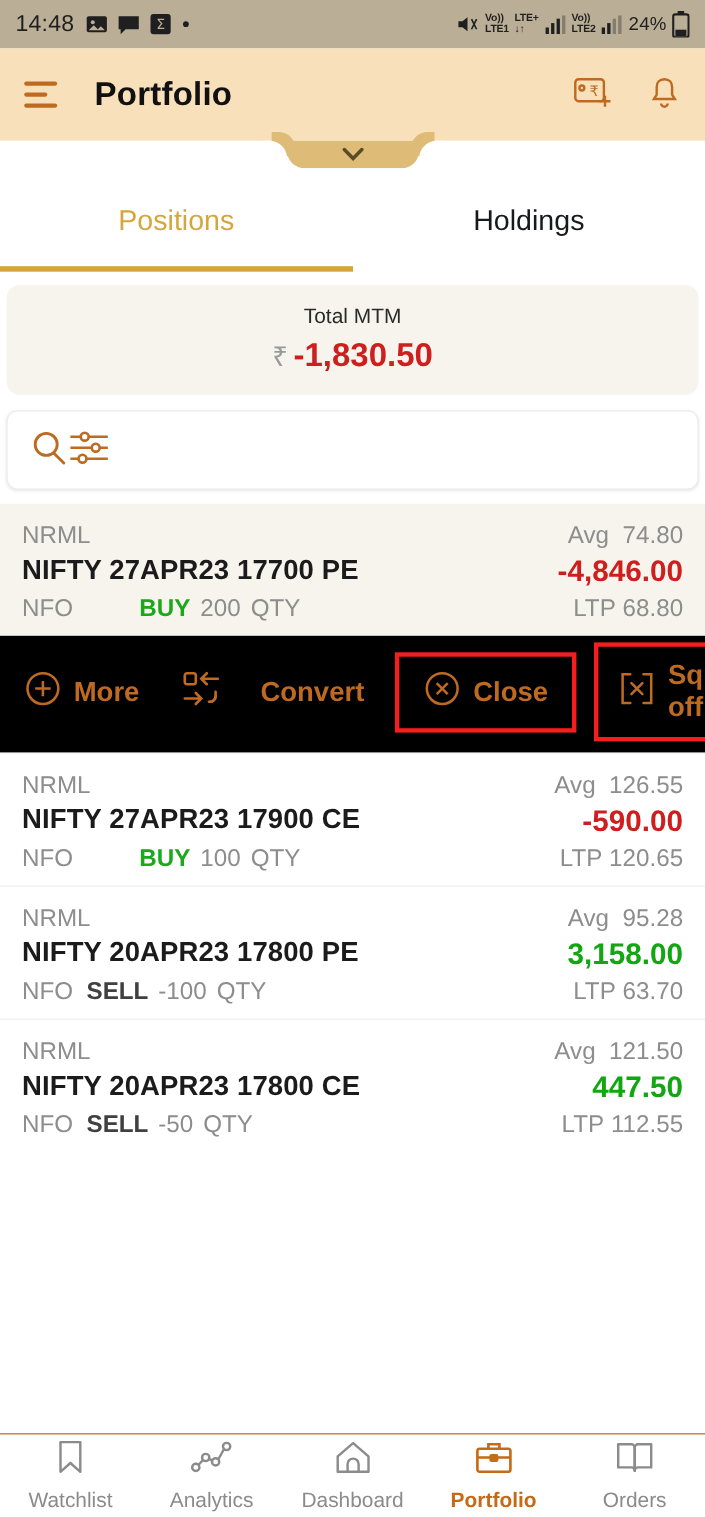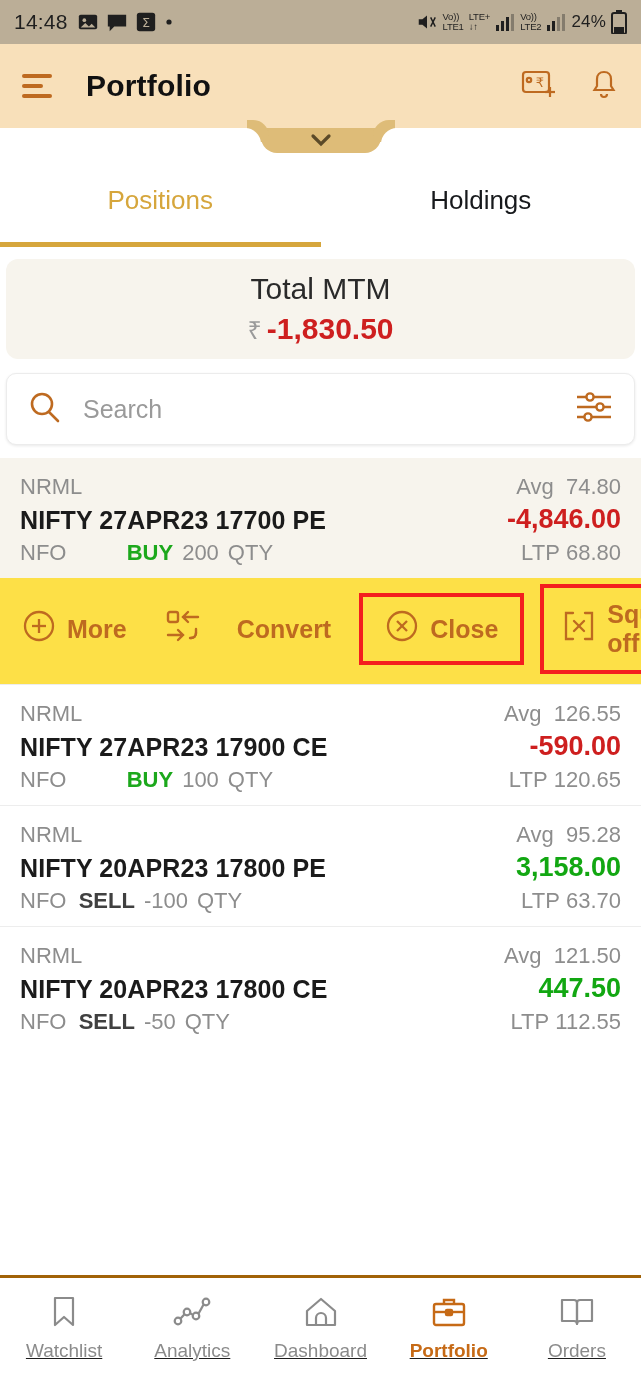--- a/index.html
+++ b/index.html
@@ -15,21 +15,21 @@
   
   .statusbar{
     height:44px; background:#BBAE97; display:flex; align-items:center;
     padding:0 14px; color:#1f1f1f;
   }
   .sb-time{ font-size:21px; letter-spacing:.2px; margin-right:9px; }
   .sb-icons-left{ display:flex; align-items:center; gap:7px; }
   .sb-ic{ display:inline-flex; align-items:center; justify-content:center; }
   .sb-right{ margin-left:auto; display:flex; align-items:center; gap:5px; }
   .sb-net{ display:flex; flex-direction:column; justify-content:center; line-height:1.02; }
-  .sb-net span{ font-size:9.5px; font-weight:normal; letter-spacing:-.2px; }
+  .sb-net span{ font-size:9.5px; font-weight:bold; letter-spacing:-.2px; }
   .sb-batt{ font-size:17px; letter-spacing:.2px; }
 
   
   .appbar{
     height:84px; background:#F8E0BA; display:flex; align-items:center;
     padding:0 22px; position:relative;
   }
   .hamburger{ width:34px; cursor:pointer; }
   .hamburger div{ height:4px; border-radius:2px; background:#BE6A20; margin:6px 0; }
   .hamburger div:nth-child(1){ width:30px; }
@@ -60,73 +60,73 @@
   .tab.active{ color:#D6A63C; }
   .tab.inactive{ color:#17191c; }
   .tab-underline{ position:absolute; bottom:0; left:0; width:50%; height:5px; background:#D6A63C; }
 
   
   .mtm-card{
     margin:12px 6px 0 6px; background:#F7F4ED; border-radius:12px;
     height:100px; display:flex; align-items:center;
   }
   .mtm-col{ flex:1; text-align:center; }
-  .mtm-label{ font-size:30px; color:#2a2a2a; margin-bottom:6px; }
+  .mtm-label{ font-size:19px; color:#2a2a2a; margin-bottom:6px; }
   .mtm-value{ font-size:30px; font-weight:bold; }
   .rupee{ color:#9a9a9a; font-weight:normal; font-size:25px; margin-right:5px; }
   .neg{ color:#CE1F1F; }
 
   
   .search-wrap{
     margin:14px 6px 0 6px; height:72px; background:#fff; border-radius:10px;
     border:1px solid #ececec; box-shadow:0 1px 3px rgba(0,0,0,.09);
     display:flex; align-items:center; padding:0 20px;
   }
   .search-input{
     border:0; outline:0; flex:1; font-size:25px; color:#8a8a8a;
     font-family:"Liberation Sans", sans-serif; margin-left:22px; background:transparent;
   }
   .search-input::placeholder{ color:#9a9a9a; }
 
   
   .list{ margin-top:13px; }
   .pos-row{ padding:16px 20px 12px 20px; background:#ffffff; border-top:1px solid #ededed; }
   .pos-row.expanded{ background:#F7F4ED; border-top:none; }
-  .pos-line{ display:flex; justify-content:space-between; align-items:flex-end; }
+  .pos-line{ display:flex; justify-content:space-between; align-items:flex-start; }
   .pos-top .l, .pos-top .r{ font-size:22px; color:#8d8d8d; }
   .pos-mid{ margin:4px 0 5px 0; }
   .pos-mid .l{ font-size:25px; font-weight:bold; color:#1b1b1b; letter-spacing:.1px; }
   .pos-mid .r{ font-size:27px; font-weight:bold; }
   .pos-bot .l{ font-size:22px; color:#8d8d8d; }
   .pos-bot .r{ font-size:22px; color:#8d8d8d; }
   .buy{ color:#1CA81C; font-weight:bold;margin-left:48px; }
   .sell{ color:#404040; font-weight:bold; }
   .pnl-neg{ color:#CE1F1F; }
   .pnl-pos{ color:#12A712; }
   .qty{ color:#8d8d8d; margin-left:9px; }
 
   
   .actions{
-    background:#fde047; display:flex; align-items:center;
+    background:#000000; display:flex; align-items:center;
     padding:6px 14px 10px 14px; gap:0; position:relative;
   }
   .act{
     display:flex; align-items:center; gap:11px; color:#BE6A20;
     font-size:25px; font-weight:bold; cursor:pointer; padding:12px 8px;
   }
   .act-1{ margin-right:22px; }
   .act-2{ margin-right:14px;gap:36px; }
   .hl{ border:4px solid #F41E1E; }
   .act-close{ margin-left:6px; padding:12px 22px; }
   .act-square{ margin-left:16px; padding:12px 18px; }
 
   
   .bottomnav{
-    position:absolute; bottom:0; left:0; width:641px; height:104px;
-    background:#fff; border-top:3px solid #a16207; display:flex;text-decoration:underline;
+    position:absolute; bottom:0; left:0; width:641px; height:76px;
+    background:#fff; border-top:1px solid #a16207; display:flex;
   }
   .nav-item{ flex:1; display:flex; flex-direction:column; align-items:center;
              justify-content:center; gap:7px; cursor:pointer; }
   .nav-label{ font-size:19px; color:#8b8b8b; }
   .nav-item.active .nav-label{ color:#C66A16; font-weight:bold; }
 </style>
 </head>
 <body>
 
 <div class="statusbar">
@@ -254,21 +254,20 @@
   </div>
 </div>
 
 <div class="search-wrap">
   <span>
     <svg width="34" height="34" viewBox="0 0 34 34" fill="none" stroke="#BE6A20" stroke-width="2.6">
       <circle cx="15" cy="14" r="10"></circle>
         <line x1="22" y1="22" x2="31" y2="31" stroke-linecap="round"></line>
     </svg>
   </span>
-  <input class="search-input" type="text" placeholder="Search" style="">
   <span>
     <svg width="40" height="36" viewBox="0 0 40 36" fill="none" stroke="#BE6A20" stroke-width="2.4">
       <line x1="3" y1="8" x2="37" y2="8"></line>
         <circle cx="16" cy="8" r="3.6" fill="#fff"></circle>
       <line x1="3" y1="18" x2="37" y2="18"></line>
         <circle cx="26" cy="18" r="3.6" fill="#fff"></circle>
       <line x1="3" y1="28" x2="37" y2="28"></line>
         <circle cx="14" cy="28" r="3.6" fill="#fff"></circle>
     </svg>
   </span>

